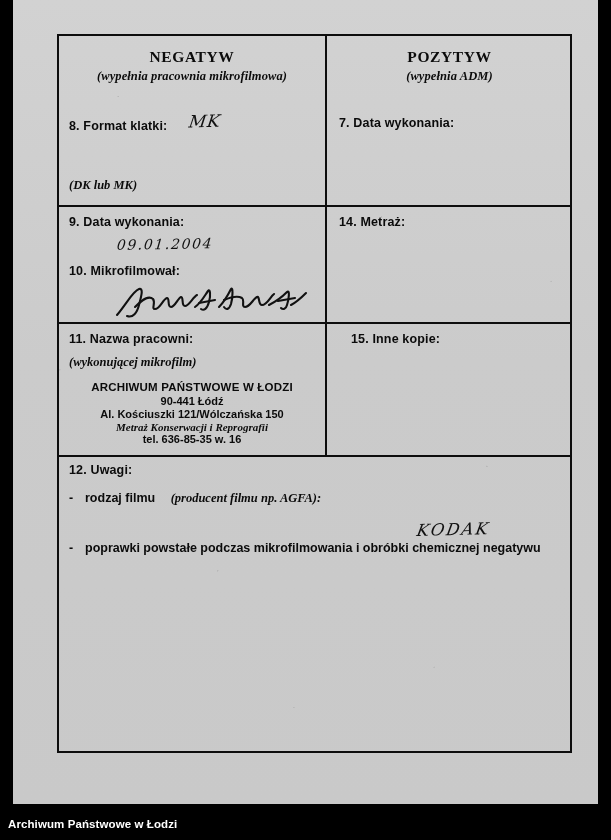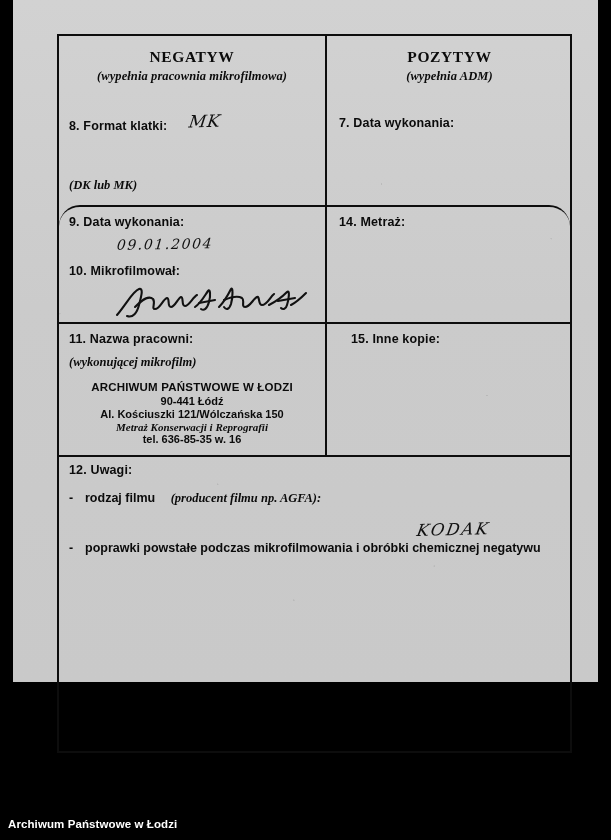--- a/index.html
+++ b/index.html
@@ -15,21 +15,21 @@
     font-family: "Liberation Sans", sans-serif;
     position: relative;
   }
 
   
   .scan-page {
     position: absolute;
     left: 13px;
     top: 0px;
     width: 585px;
-    height: 682px;
+    height: 804px;
     background: #cfcfcf;
     background-image:
       linear-gradient(180deg, #d2d2d2 0%, #cbcbcb 45%, #c9c9c9 100%);
   }
   
   .scan-noise {
     position: absolute;
     inset: 0;
     pointer-events: none;
     opacity: .55;
@@ -55,21 +55,21 @@
     box-sizing: border-box;
     color: #0b0b0b;
   }
 
   .row {
     display: flex;
     box-sizing: border-box;
     width: 100%;
   }
   .row-top      { height: 169px; }
-  .row-date     { height: 117px; border-radius: 21px; }
+  .row-date     { height: 117px; }
   .row-lab      { height: 133px; gap: 12px; }
   .row-remarks  { height: 295px; }
 
   .row-date, .row-lab, .row-remarks {
     border-top: 2.5px solid #0d0d0d;
   }
 
   .cell-left {
     width: 268px;
     flex: 0 0 268px;

